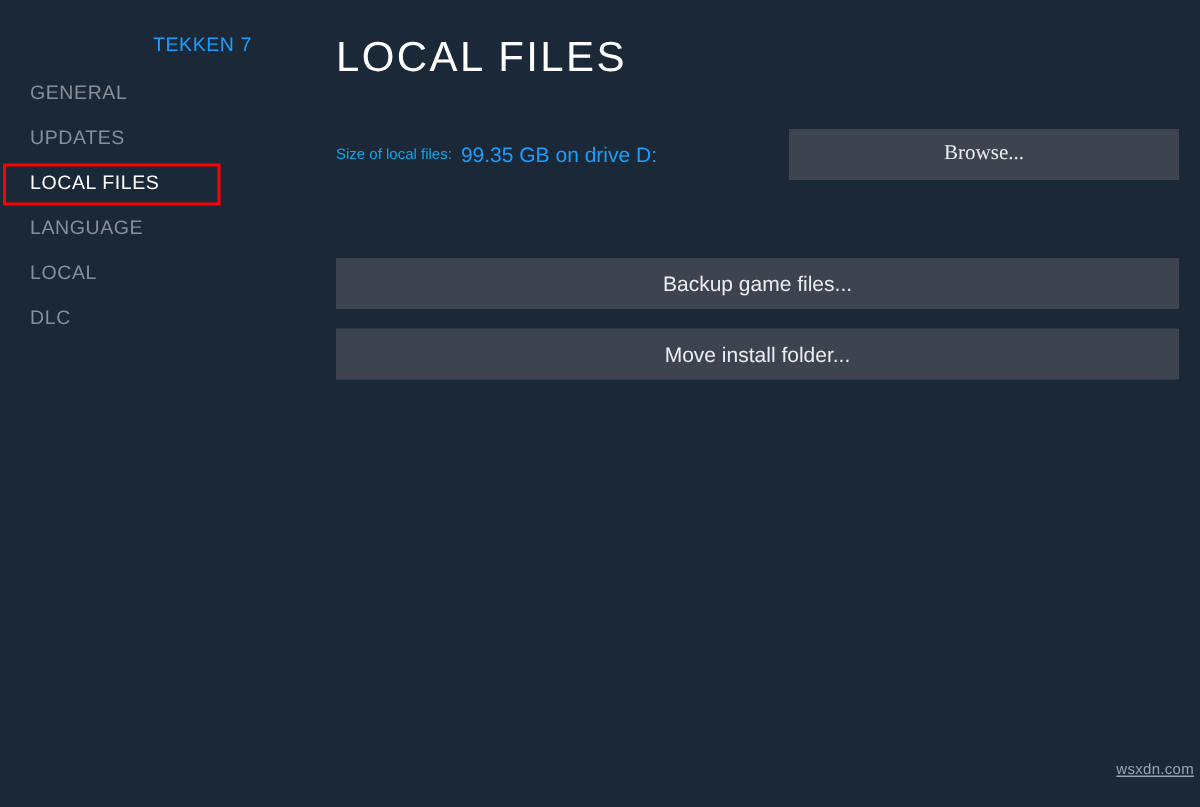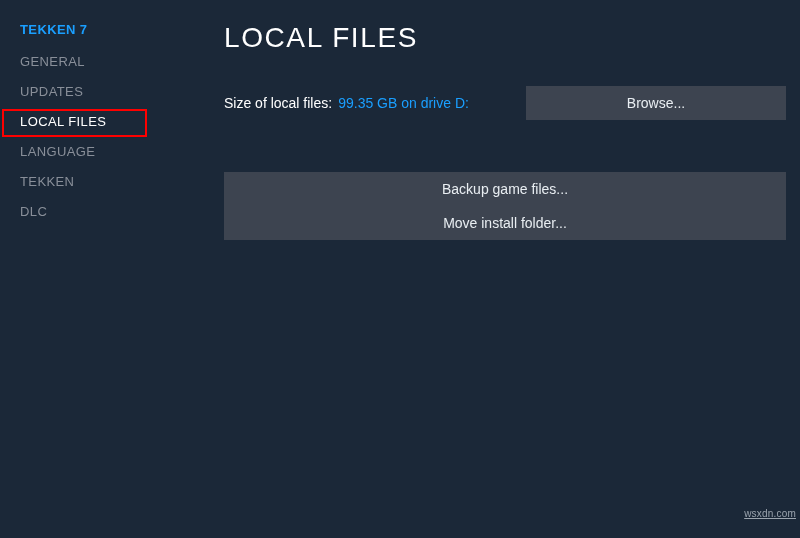--- a/index.html
+++ b/index.html
@@ -16,22 +16,23 @@
     padding: 22px 0 0 20px;
     display: flex;
     flex-direction: column;
     gap: 15px;
     flex-shrink: 0;
   }
   .game-title {
     color: #1a9fff;
     font-size: 13px;
     letter-spacing: 0.4px;
-    font-weight: 700;
+    font-weight: 400;
     padding-bottom: 2px;
+    text-align: right;
   }
   .nav-item {
     color: #898f99;
     font-size: 13px;
     letter-spacing: 0.4px;
     cursor: pointer;
     user-select: none;
   }
   .nav-item-wrapper {
     position: relative;
@@ -63,42 +64,43 @@
     font-weight: 400;
     margin-top: 2px;
   }
   .size-row {
     display: flex;
     align-items: center;
     margin-top: 32px;
     gap: 6px;
   }
   .size-label {
-    color: #ffffff;
-    font-size: 14px;
+    color: #0ea5e9;
+    font-size: 10px;
   }
   .size-value {
     color: #1a9fff;
     font-size: 14px;
   }
   .browse-btn {
     margin-left: auto;
     background: #3d4450;
     color: #e9eef2;
     border: none;
     height: 34px;
     width: 260px;
     font-size: 14px;
     cursor: pointer;
-    font-family: Liberation Sans, sans-serif;
+    font-family: Liberation Serif, serif;
   }
   .action-list {
     margin-top: 52px;
     display: flex;
     flex-direction: column;
+    gap: 13px;
   }
   .action-wrapper {
     position: relative;
   }
   .long-btn {
     width: 100%;
     height: 34px;
     background: #3d4450;
     color: #e9eef2;
     border: none;
@@ -130,21 +132,21 @@
 
   <div class="nav-item">GENERAL</div>
   <div class="nav-item">UPDATES</div>
 
   <div class="nav-item-wrapper">
     <div class="nav-item active">LOCAL FILES</div>
     <div class="highlight-box hl-sidebar"></div>
   </div>
 
   <div class="nav-item">LANGUAGE</div>
-  <div class="nav-item">TEKKEN</div>
+  <div class="nav-item">LOCAL</div>
   <div class="nav-item">DLC</div>
 </nav>
 
 <main class="main">
   <h1 class="main-title">LOCAL FILES</h1>
 
   <div class="size-row">
     <span class="size-label">Size of local files:</span>
     <span class="size-value">99.35 GB on drive D:</span>
     <button class="browse-btn">Browse...</button>

